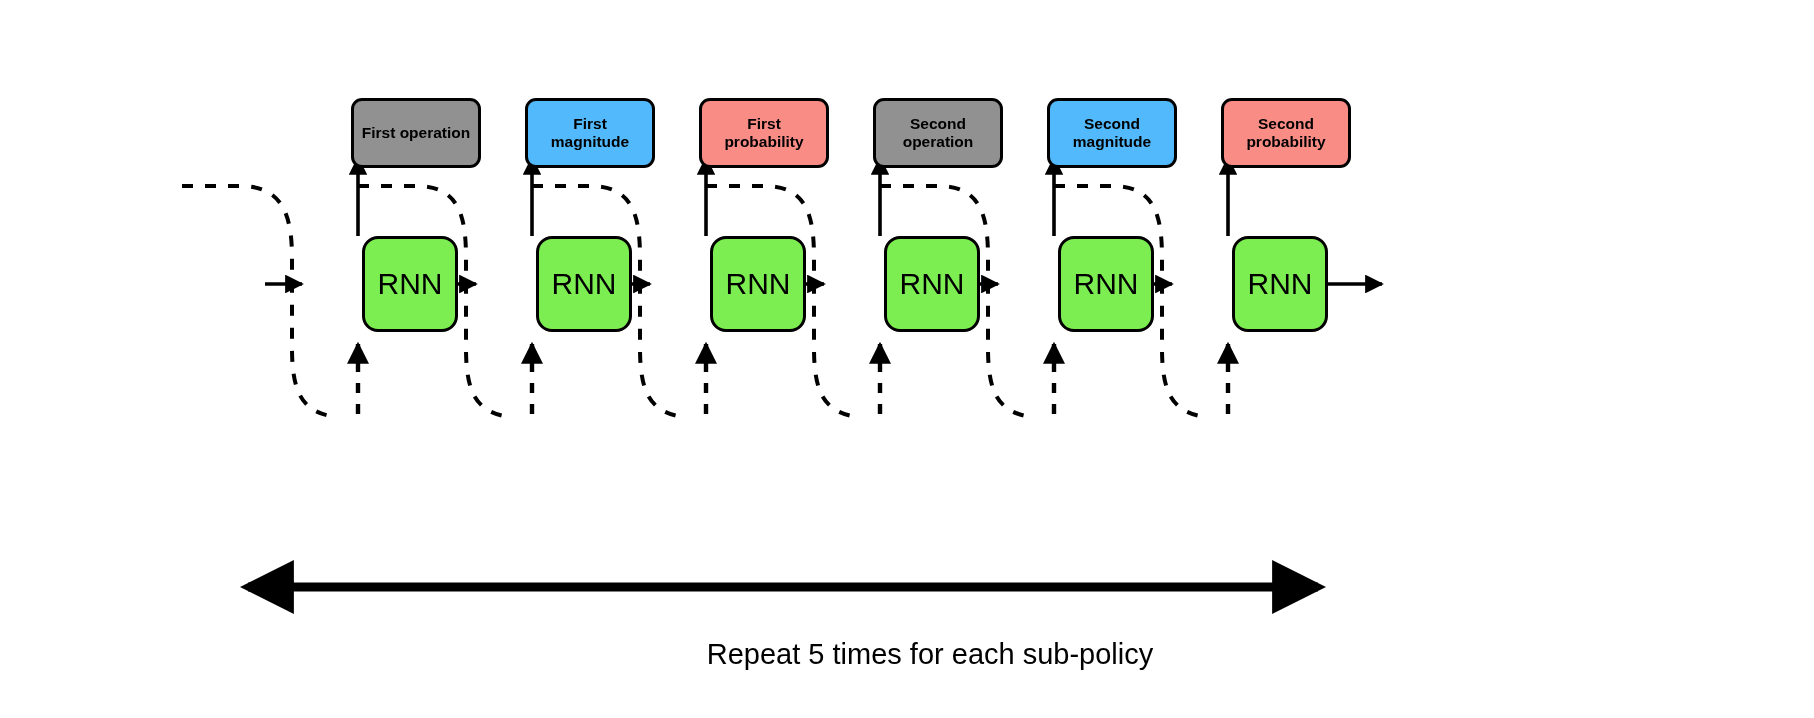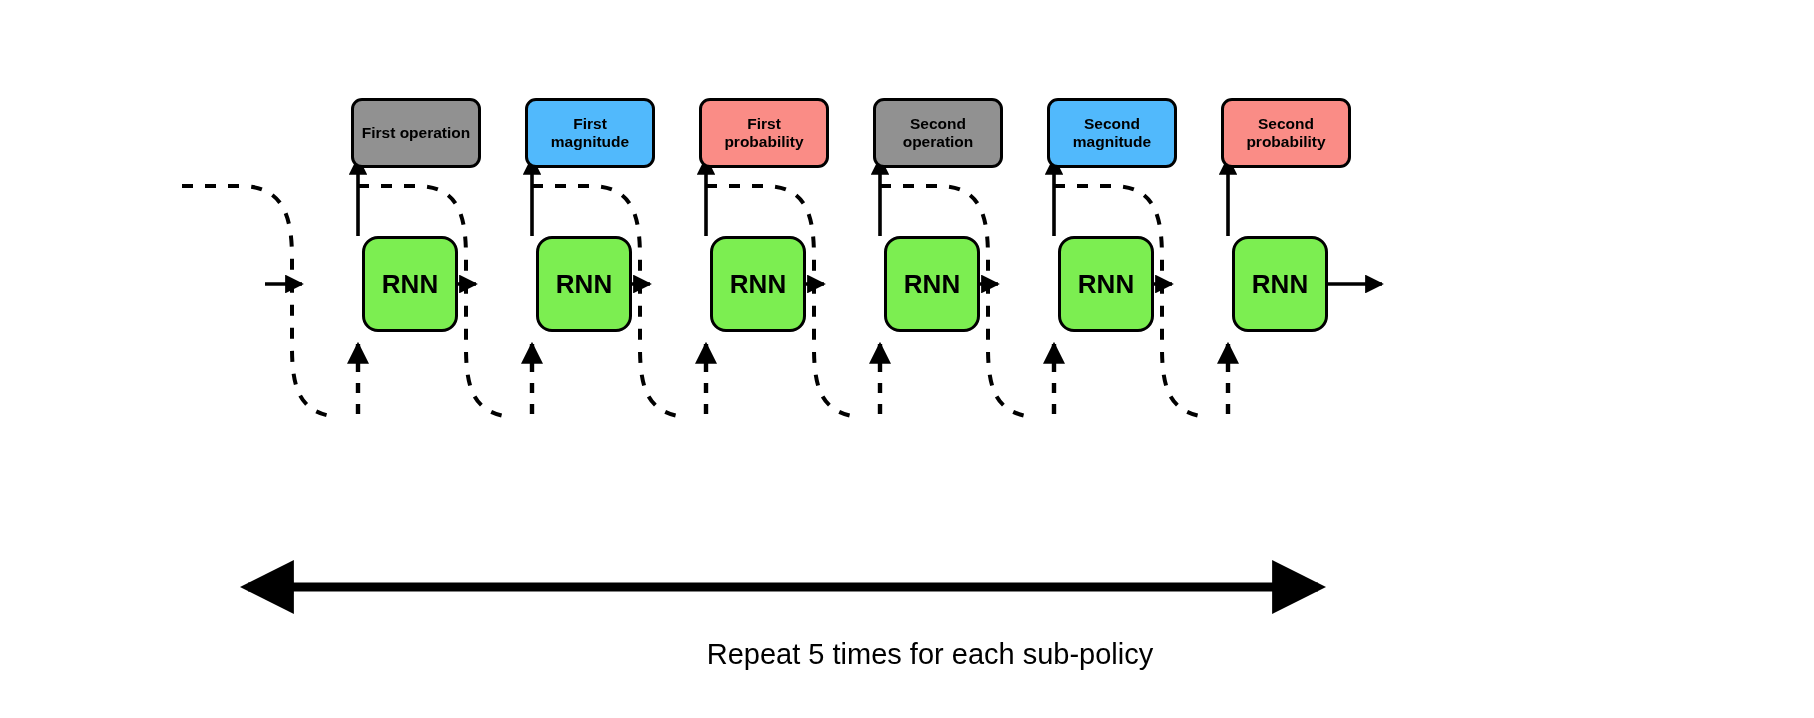--- a/index.html
+++ b/index.html
@@ -42,22 +42,22 @@
     width: 130px;
     height: 70px;
     font-size: 15.5px;
     font-weight: 700;
     border-radius: 11px;
     padding: 0 5px;
   }
   .rnn-box {
     width: 96px;
     height: 96px;
-    font-size: 26px;
-    font-weight: 700;
+    font-size: 30px;
+    font-weight: 400;
     border-radius: 16px;
   }
   .caption {
     position: absolute;
     left: 0;
     width: 1814px;
     text-align: center;
     font-size: 29px;
     color: #000000;
     font-family: "Liberation Sans", sans-serif;

